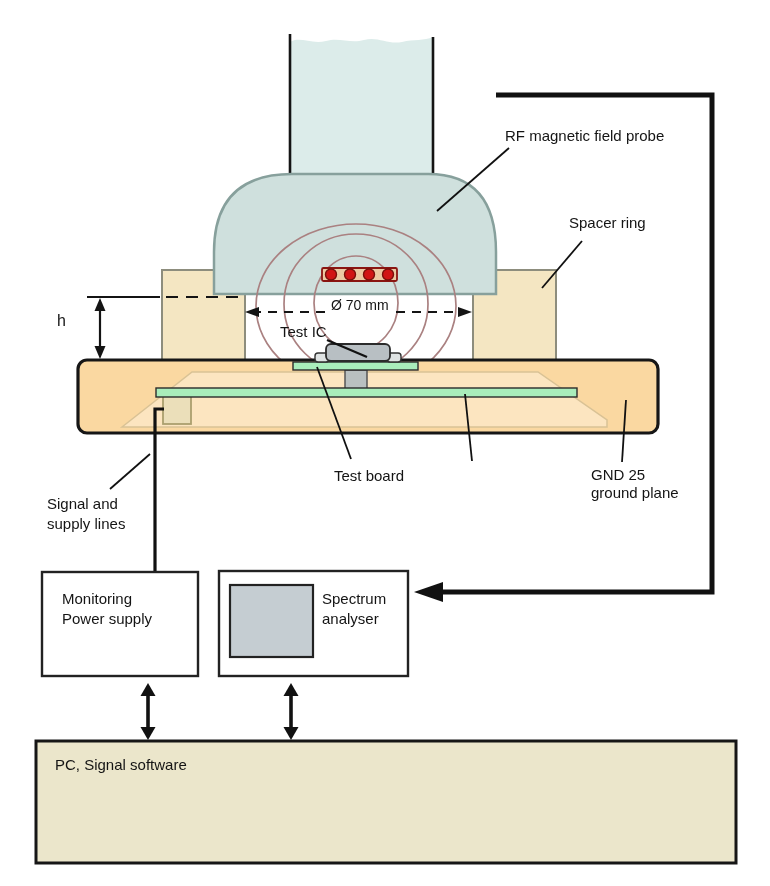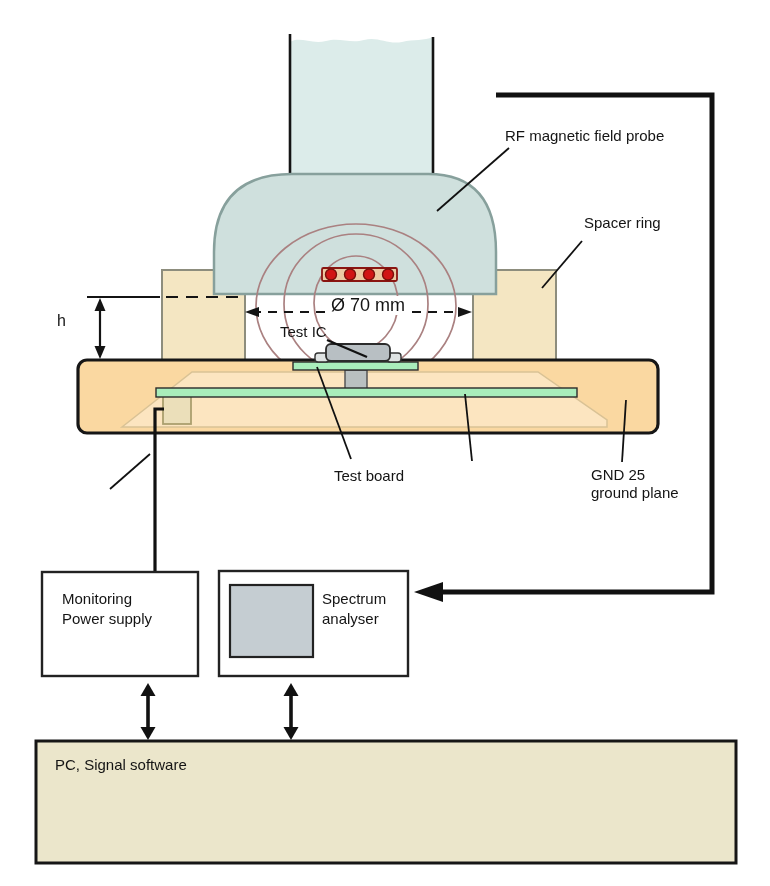--- a/index.html
+++ b/index.html
@@ -8,21 +8,21 @@
     font-family:"Liberation Sans", sans-serif; color:#141414; overflow:hidden;
   }
   .stage svg { position:absolute; left:0; top:0; }
   .lbl {
     position:absolute; font-size:15px; line-height:19px;
     white-space:nowrap; color:#141414;
   }
   .lbl span { display:block; }
   .lbl2 { line-height:18px; }
   .lbl-wide { line-height:20px; }
-  .dia-lbl { font-size:18px; background:#ffffff; padding:0 3px; }
+  .dia-lbl { font-size:14px; background:#ffffff; padding:0 3px; }
   .h-lbl { font-size:16px; }
   .voltage-lbl { font-family:"DejaVu Sans", sans-serif; font-size:15px; letter-spacing:0.3px; }
 </style>
 </head>
 <body>
 
 <div class="stage">
 
   <svg width="770" height="886" viewBox="0 0 770 886">
 
@@ -108,36 +108,40 @@
       <line x1="327" y1="340" x2="367" y2="357" stroke-width="2.2"></line>
       <line x1="317" y1="367" x2="351" y2="459"></line>
       <line x1="465" y1="394" x2="472" y2="461"></line>
       <line x1="626" y1="400" x2="622" y2="462"></line>
       <line x1="110" y1="489" x2="150" y2="454"></line>
     </g>
   </svg>
 
   <div class="lbl" style="left:505px; top:126px;">RF magnetic field probe</div>
 
-  <div class="lbl" style="left:584px; top:213px;">Spacer ring</div>
+  <div class="lbl" style="left:569px; top:213px;">Spacer ring</div>
 
   <div class="lbl dia-lbl" style="left:328px; top:296px;">Ø 70 mm</div>
 
   <div class="lbl" style="left:280px; top:322px;">Test IC</div>
 
   <div class="lbl h-lbl" style="left:57px; top:311px;">h</div>
 
   <div class="lbl" style="left:334px; top:466px;">Test board</div>
 
 
   <div class="lbl lbl2" style="left:591px; top:466px;">
     <span>GND 25</span>
     <span>ground plane</span>
   </div>
 
+  <div class="lbl lbl-wide" style="left:47px; top:494px;">
+    <span>Signal and</span>
+    <span>supply lines</span>
+  </div>
 
 
   <div class="lbl lbl-wide" style="left:62px; top:589px;">
     <span>Monitoring</span>
     <span>Power supply</span>
   </div>
 
   <div class="lbl lbl-wide" style="left:322px; top:589px;">
     <span>Spectrum</span>
     <span>analyser</span>

